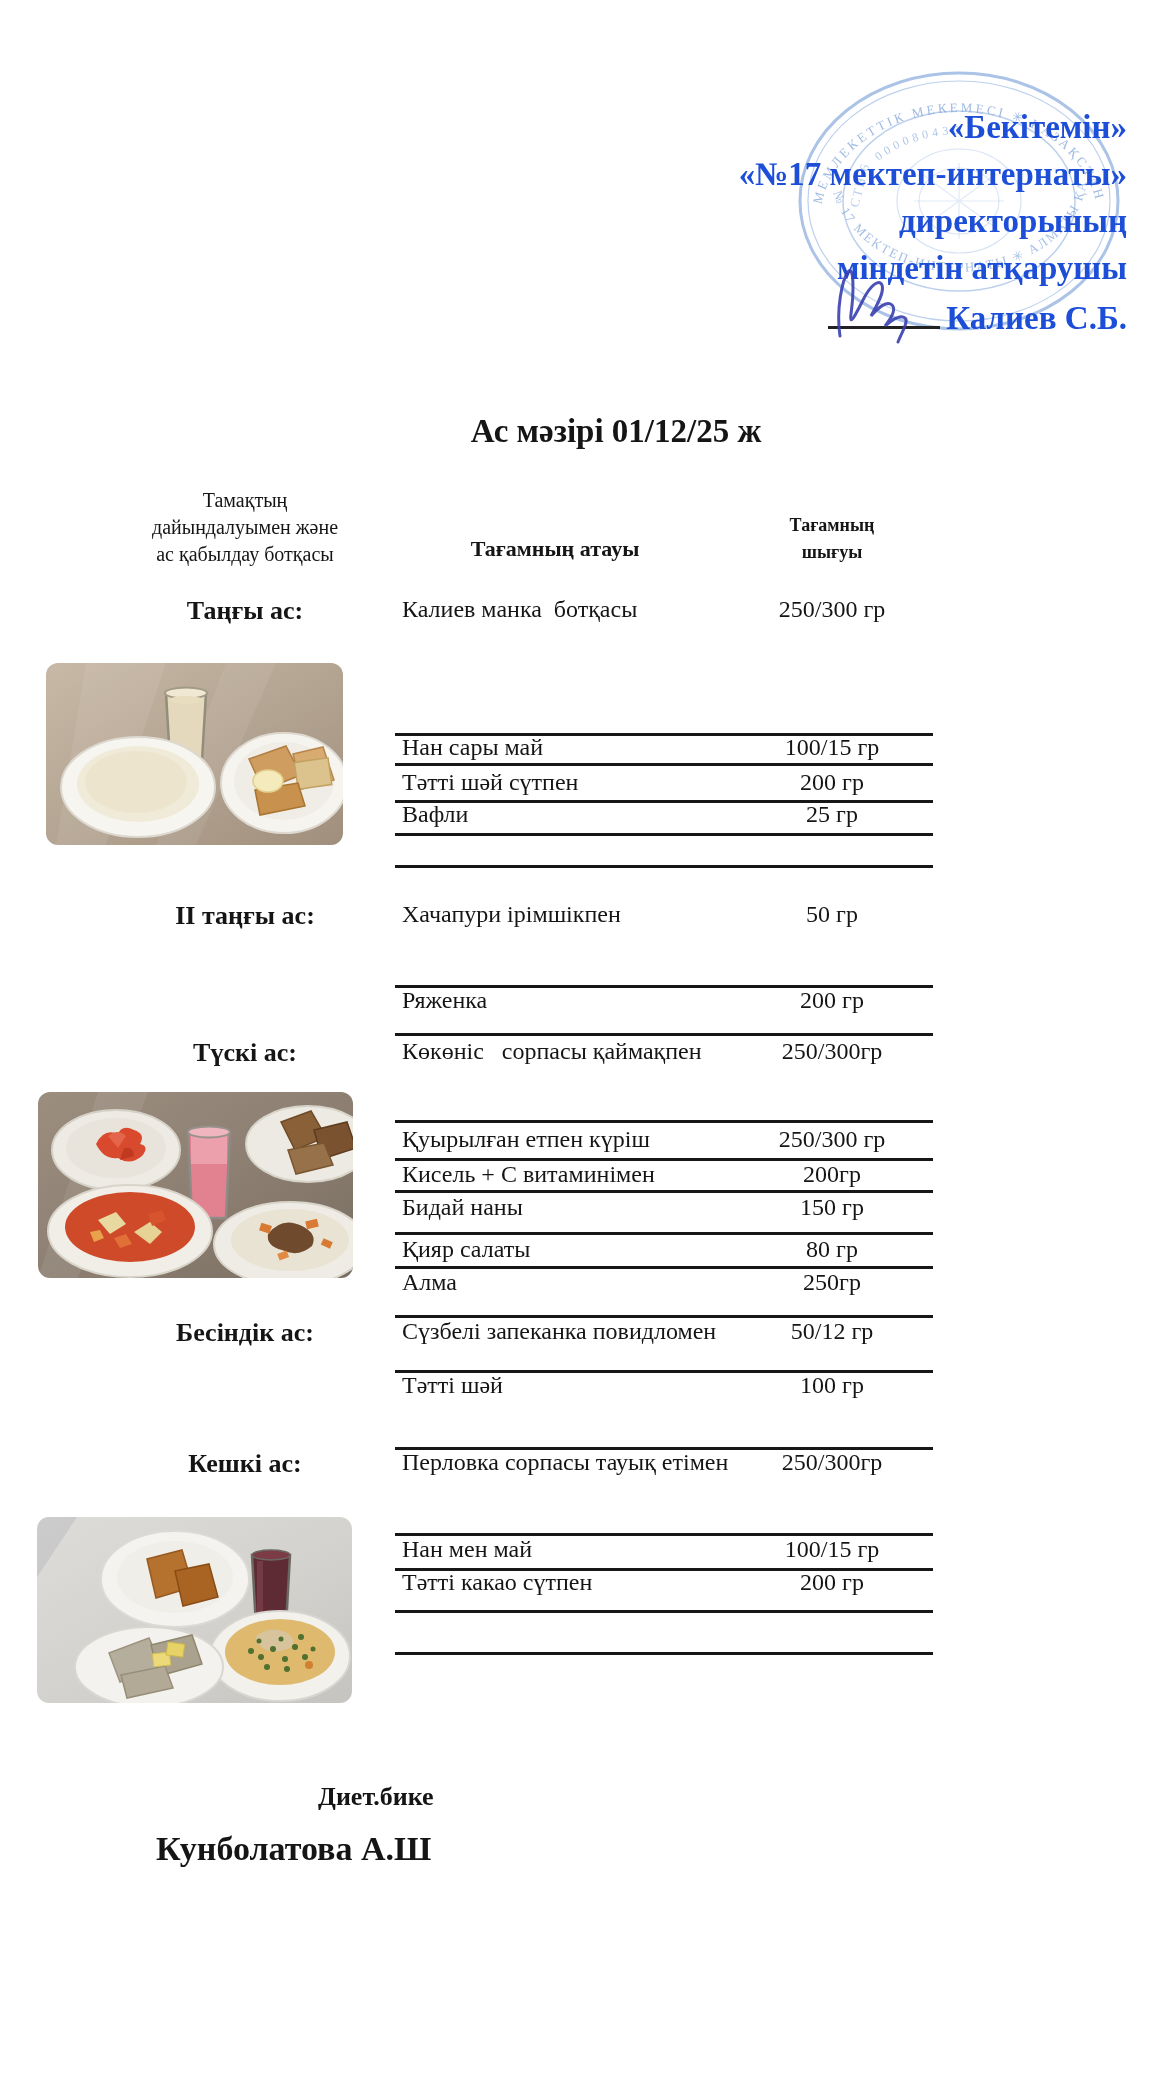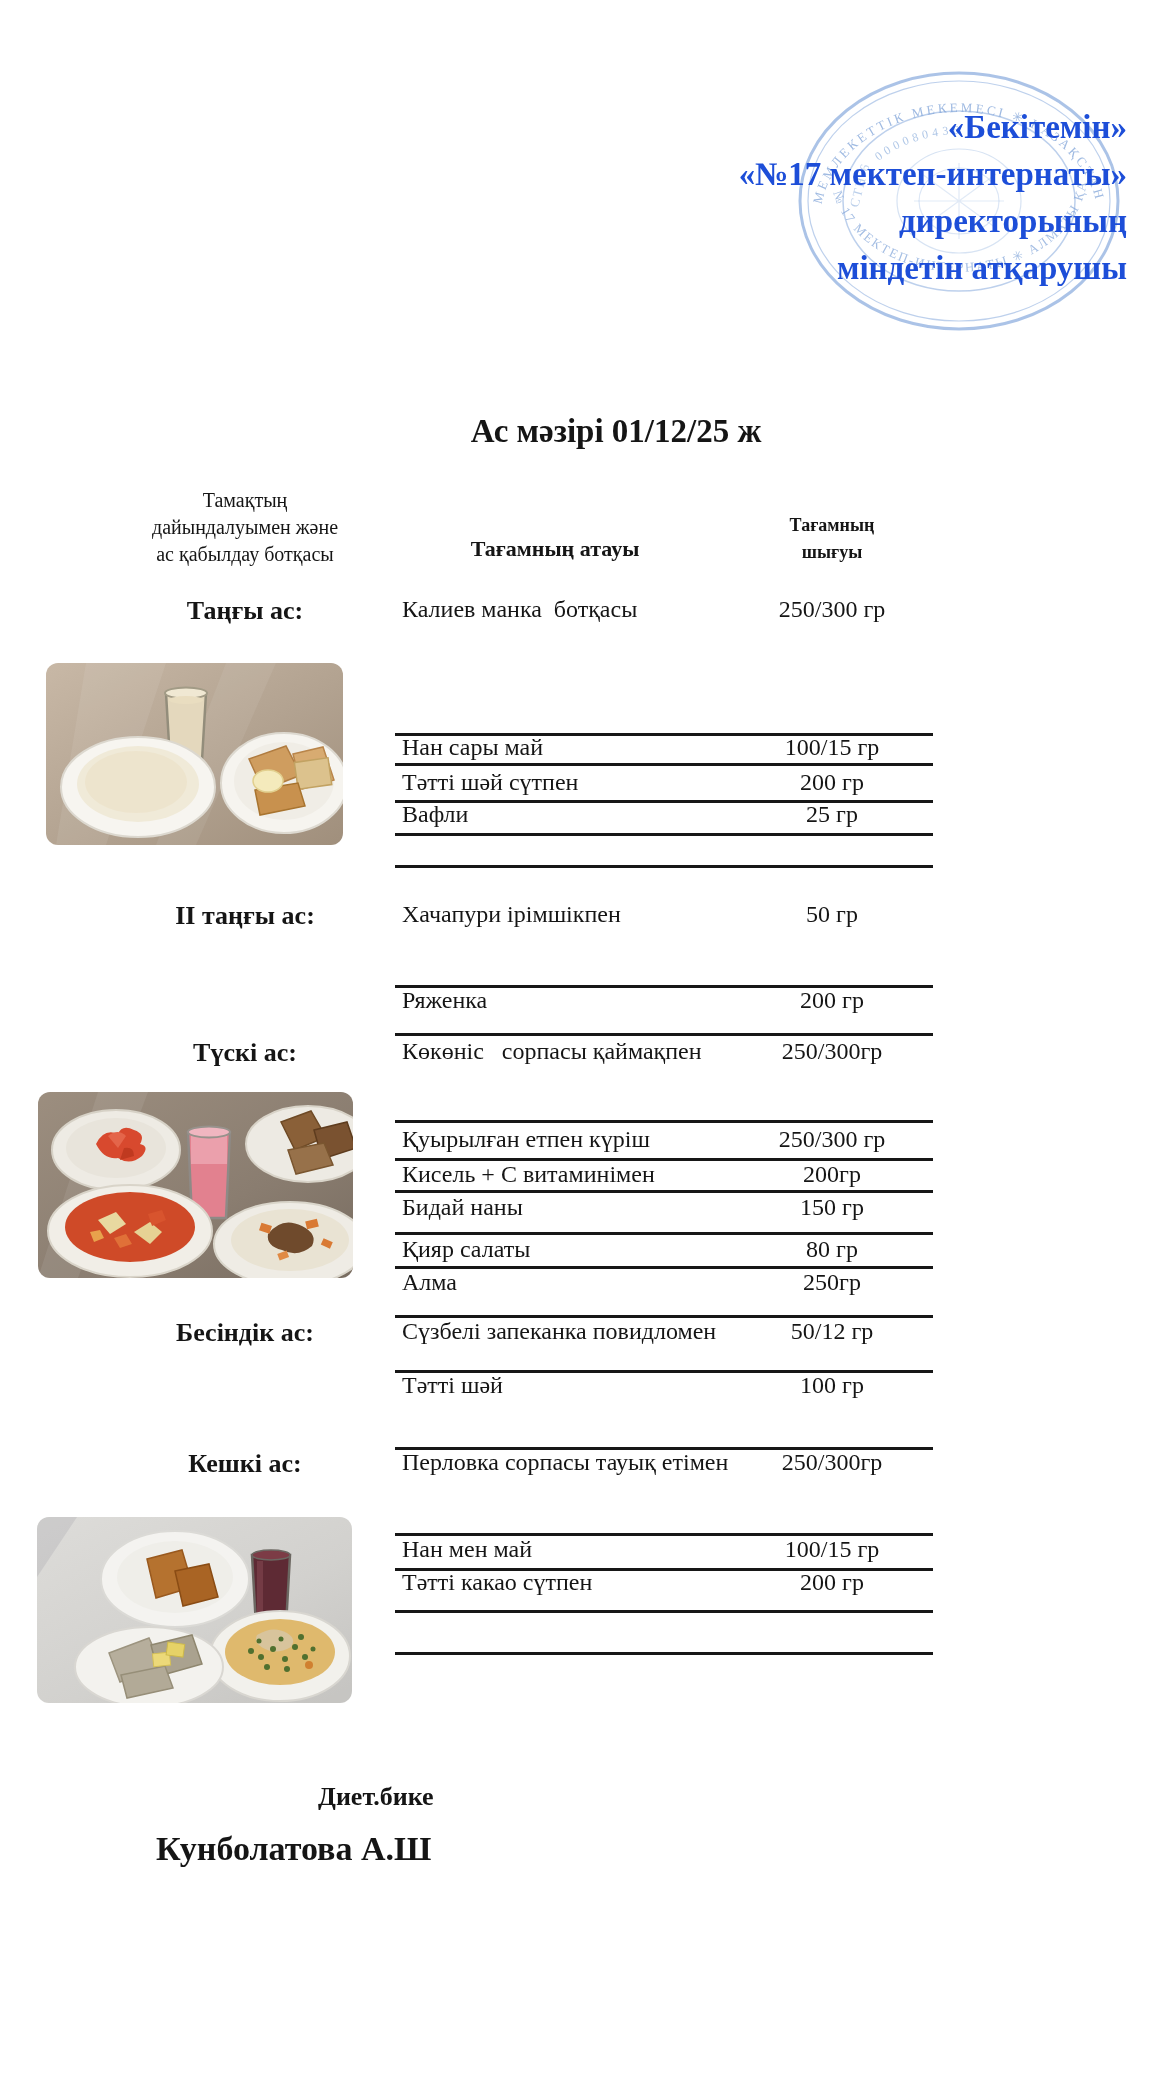--- a/index.html
+++ b/index.html
@@ -85,20 +85,30 @@
       </text>
       <text x="66" y="140" font-size="13" letter-spacing="2" fill="#8fb0dd" opacity="0.6" transform="rotate(-75 66 140)" font-family="Liberation Serif,serif">СТН 6</text>
     </svg>
   </div>
 
   <div class="approval">
     <div>«Бекітемін»</div>
     <div>«№17 мектеп-интернаты»</div>
     <div>директорының</div>
     <div>міндетін атқарушы</div>
+    <div class="sign-row">
+      <span class="signature">
+        <svg width="104" height="88" viewBox="0 0 104 88">
+          <path d="M10,78 C6,52 12,22 18,14 C24,6 24,34 21,56 C19,70 26,56 33,42
+                   C40,28 49,20 52,27 C55,35 45,50 41,58 C48,50 57,42 62,47
+                   C67,52 59,63 55,68 C62,62 70,56 75,60 C79,63 72,74 68,84" fill="none" stroke="#3a3fae" stroke-width="3" stroke-linecap="round" opacity="0.9"></path>
+        </svg>
+      </span>
+      <span>Калиев С.Б.</span>
+    </div>
   </div>
 
   <h1 class="doc-title">Ас мәзірі 01/12/25 ж</h1>
 
   <div class="col1h">
     <div>Тамақтың</div>
     <div>дайындалуымен және</div>
     <div>ас қабылдау ботқасы</div>
   </div>
   <div class="col2h">Тағамның атауы</div>

